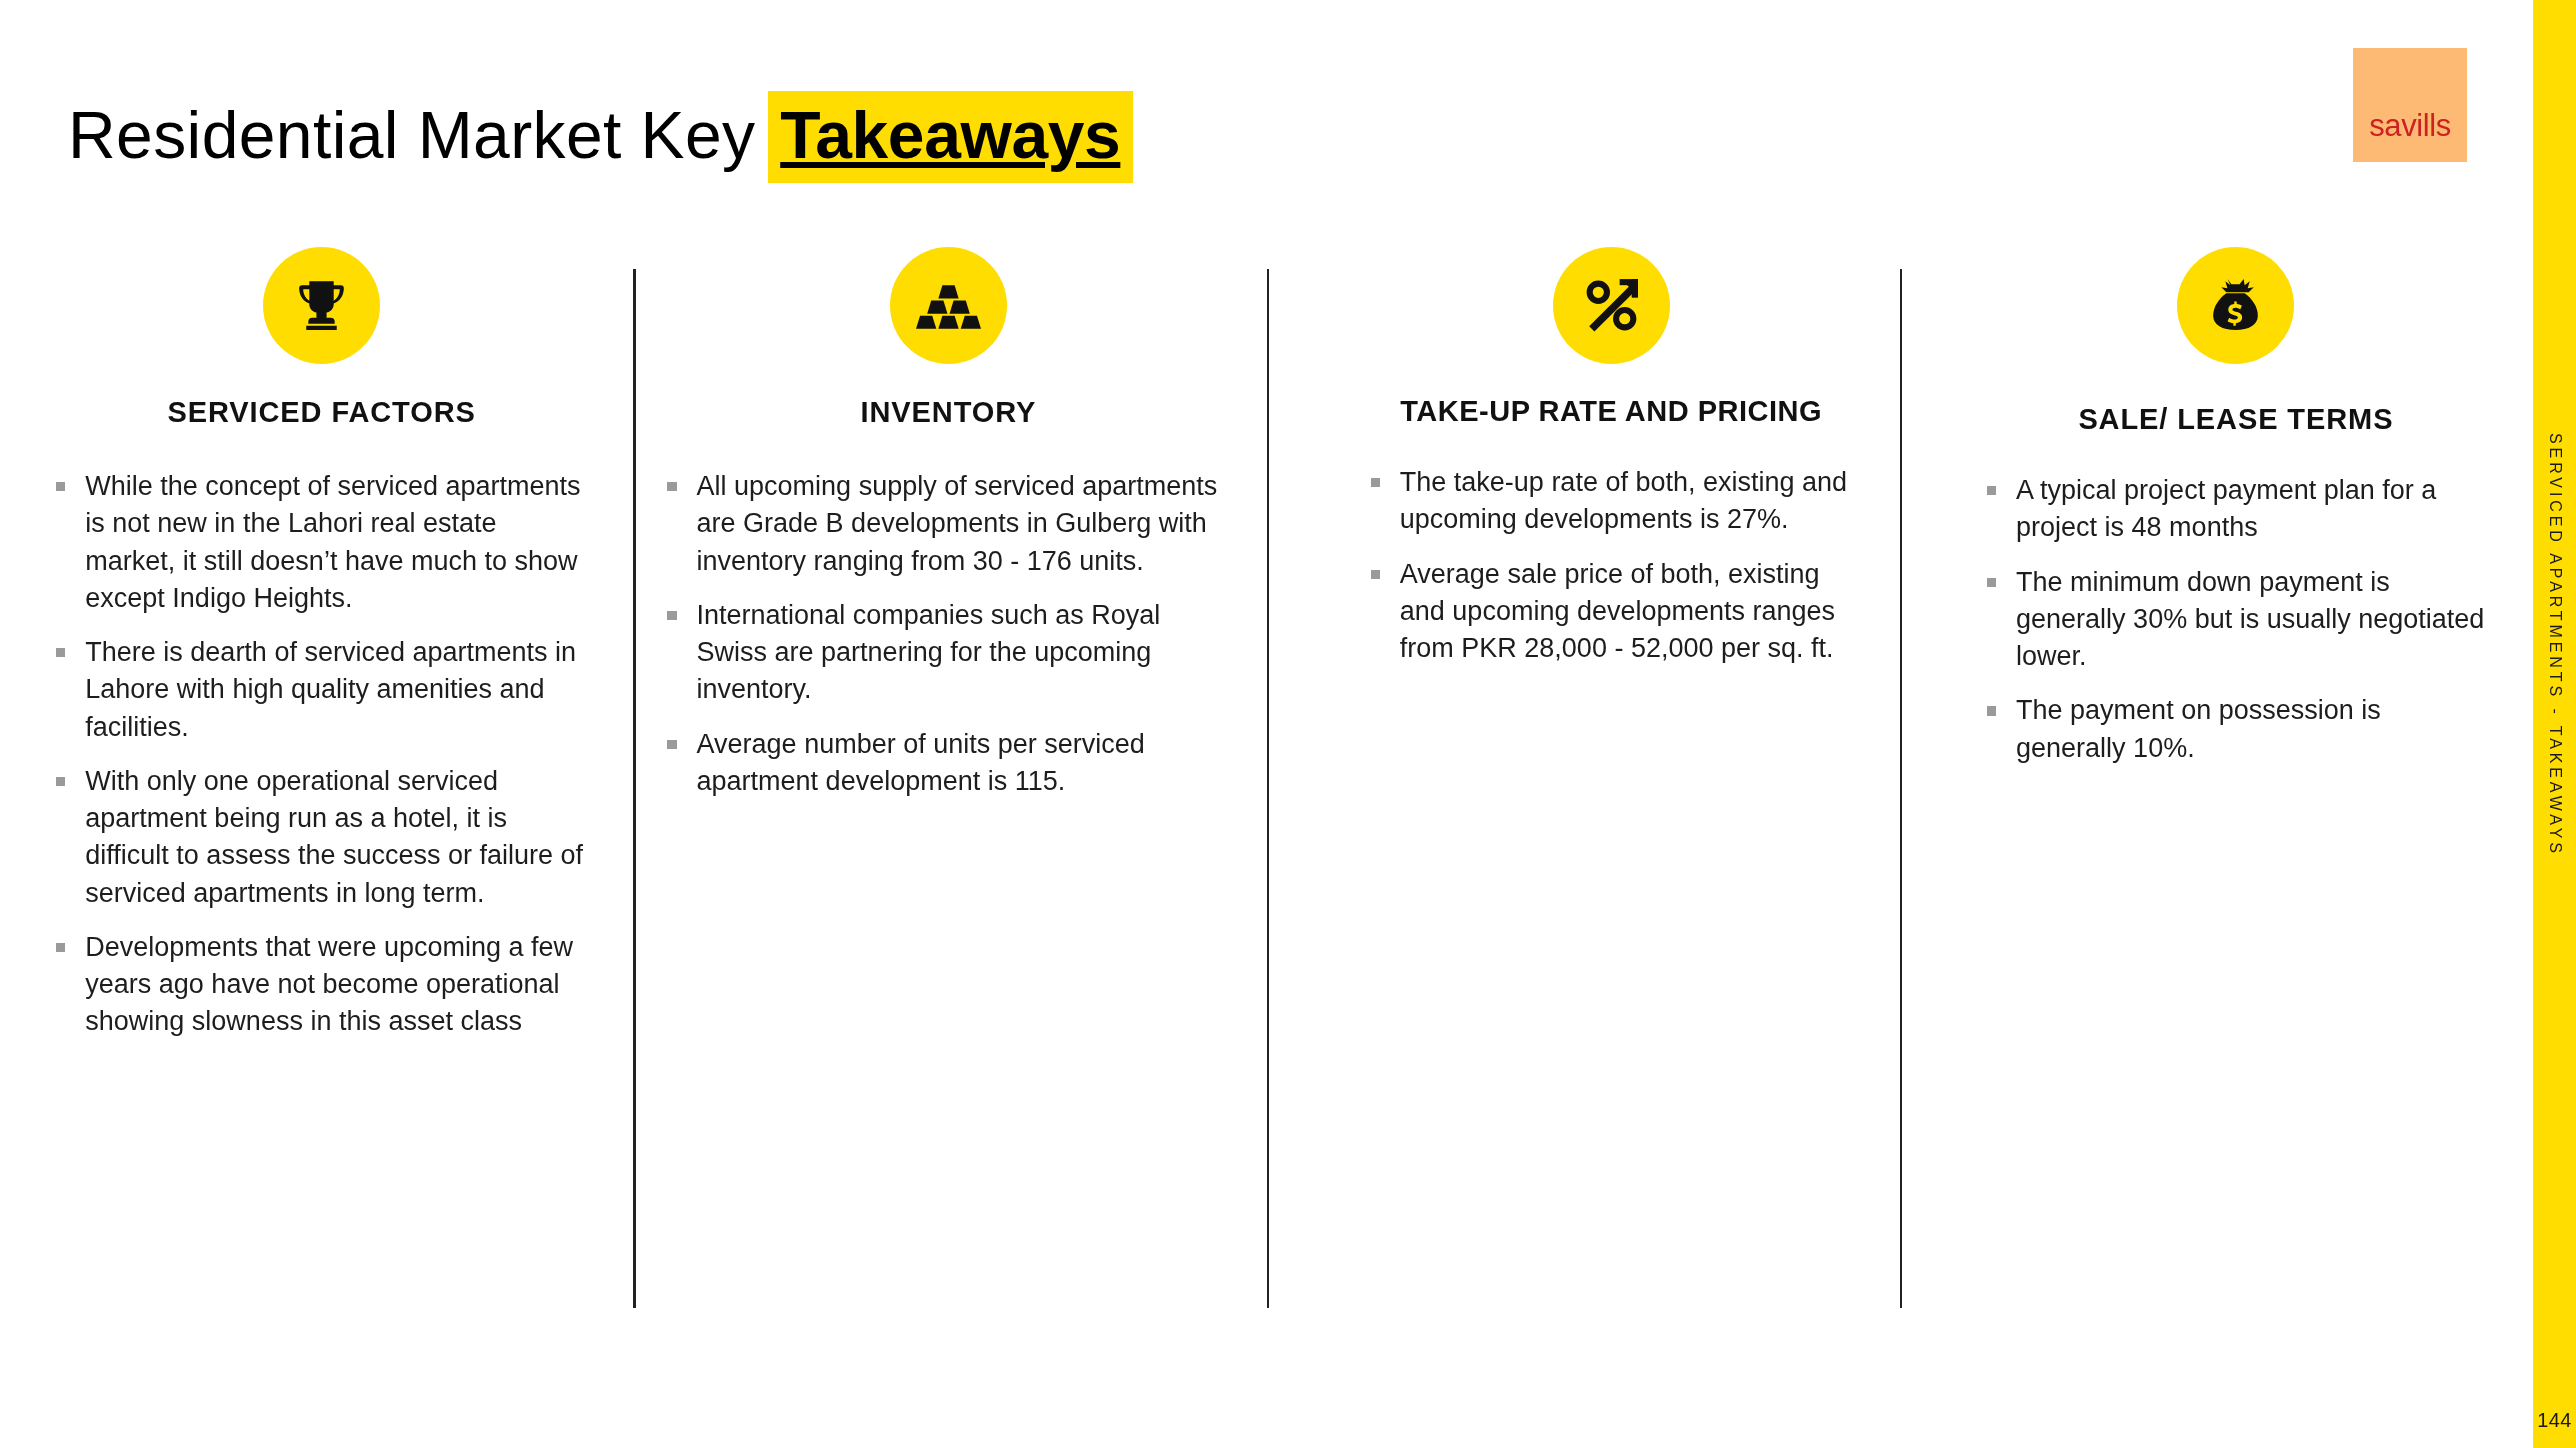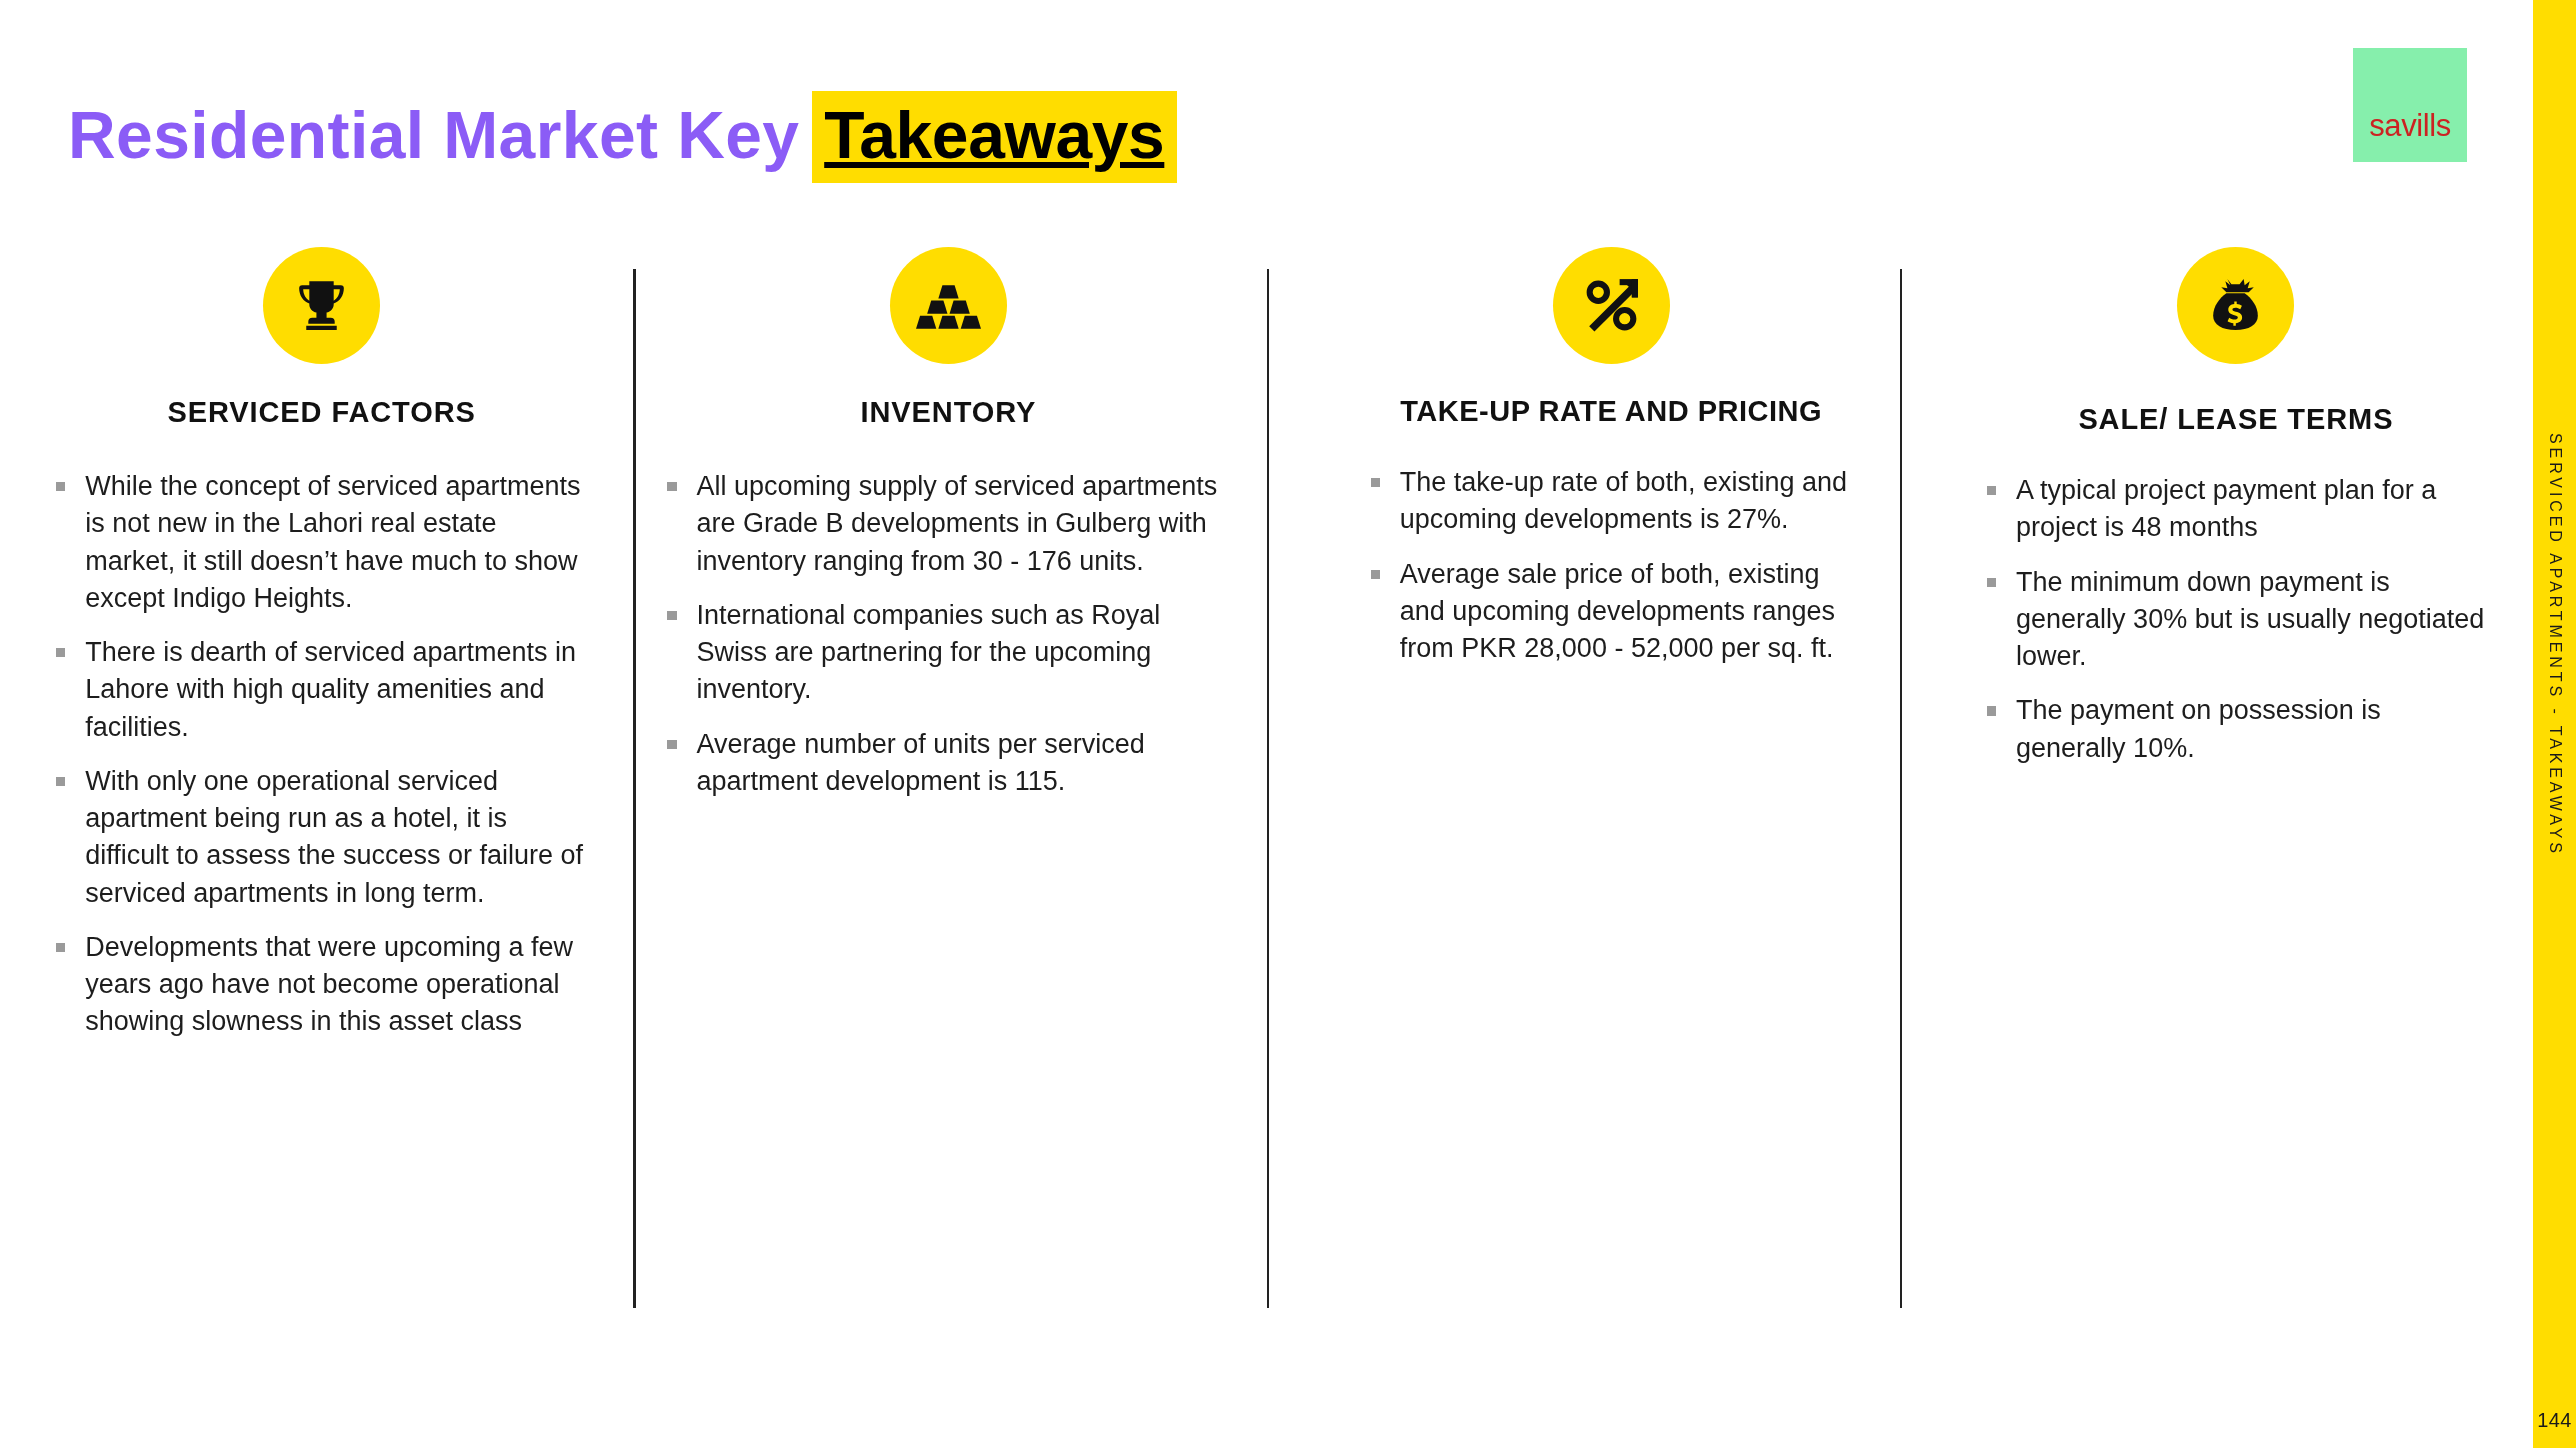--- a/index.html
+++ b/index.html
@@ -24,22 +24,22 @@
   #title-block {
     position: absolute;
     left: 68px;
     top: 91px;
     display: flex;
     align-items: baseline;
     white-space: nowrap;
   }
   #title-plain {
     font-size: 66px;
-    font-weight: 700;
-    color: #8b5cf6;
+    font-weight: 400;
+    color: #000000;
     letter-spacing: 0.4px;
     line-height: 1;
   }
   #title-highlight {
     font-size: 66px;
     font-weight: 700;
     color: #000000;
     background: #FFDD00;
     line-height: 1;
     padding: 10.8px 12.4px 15.5px 12.4px;
@@ -48,21 +48,21 @@
     text-decoration: underline;
   }
 
   
   #savills-logo {
     position: absolute;
     left: 2353px;
     top: 48px;
     width: 114px;
     height: 114px;
-    background: #86efac;
+    background: #fdba74;
   }
   #savills-wordmark {
     position: absolute;
     left: 0;
     right: 0;
     bottom: 18.5px;
     text-align: center;
     font-size: 31px;
     font-weight: 400;
     color: #CC2222;

